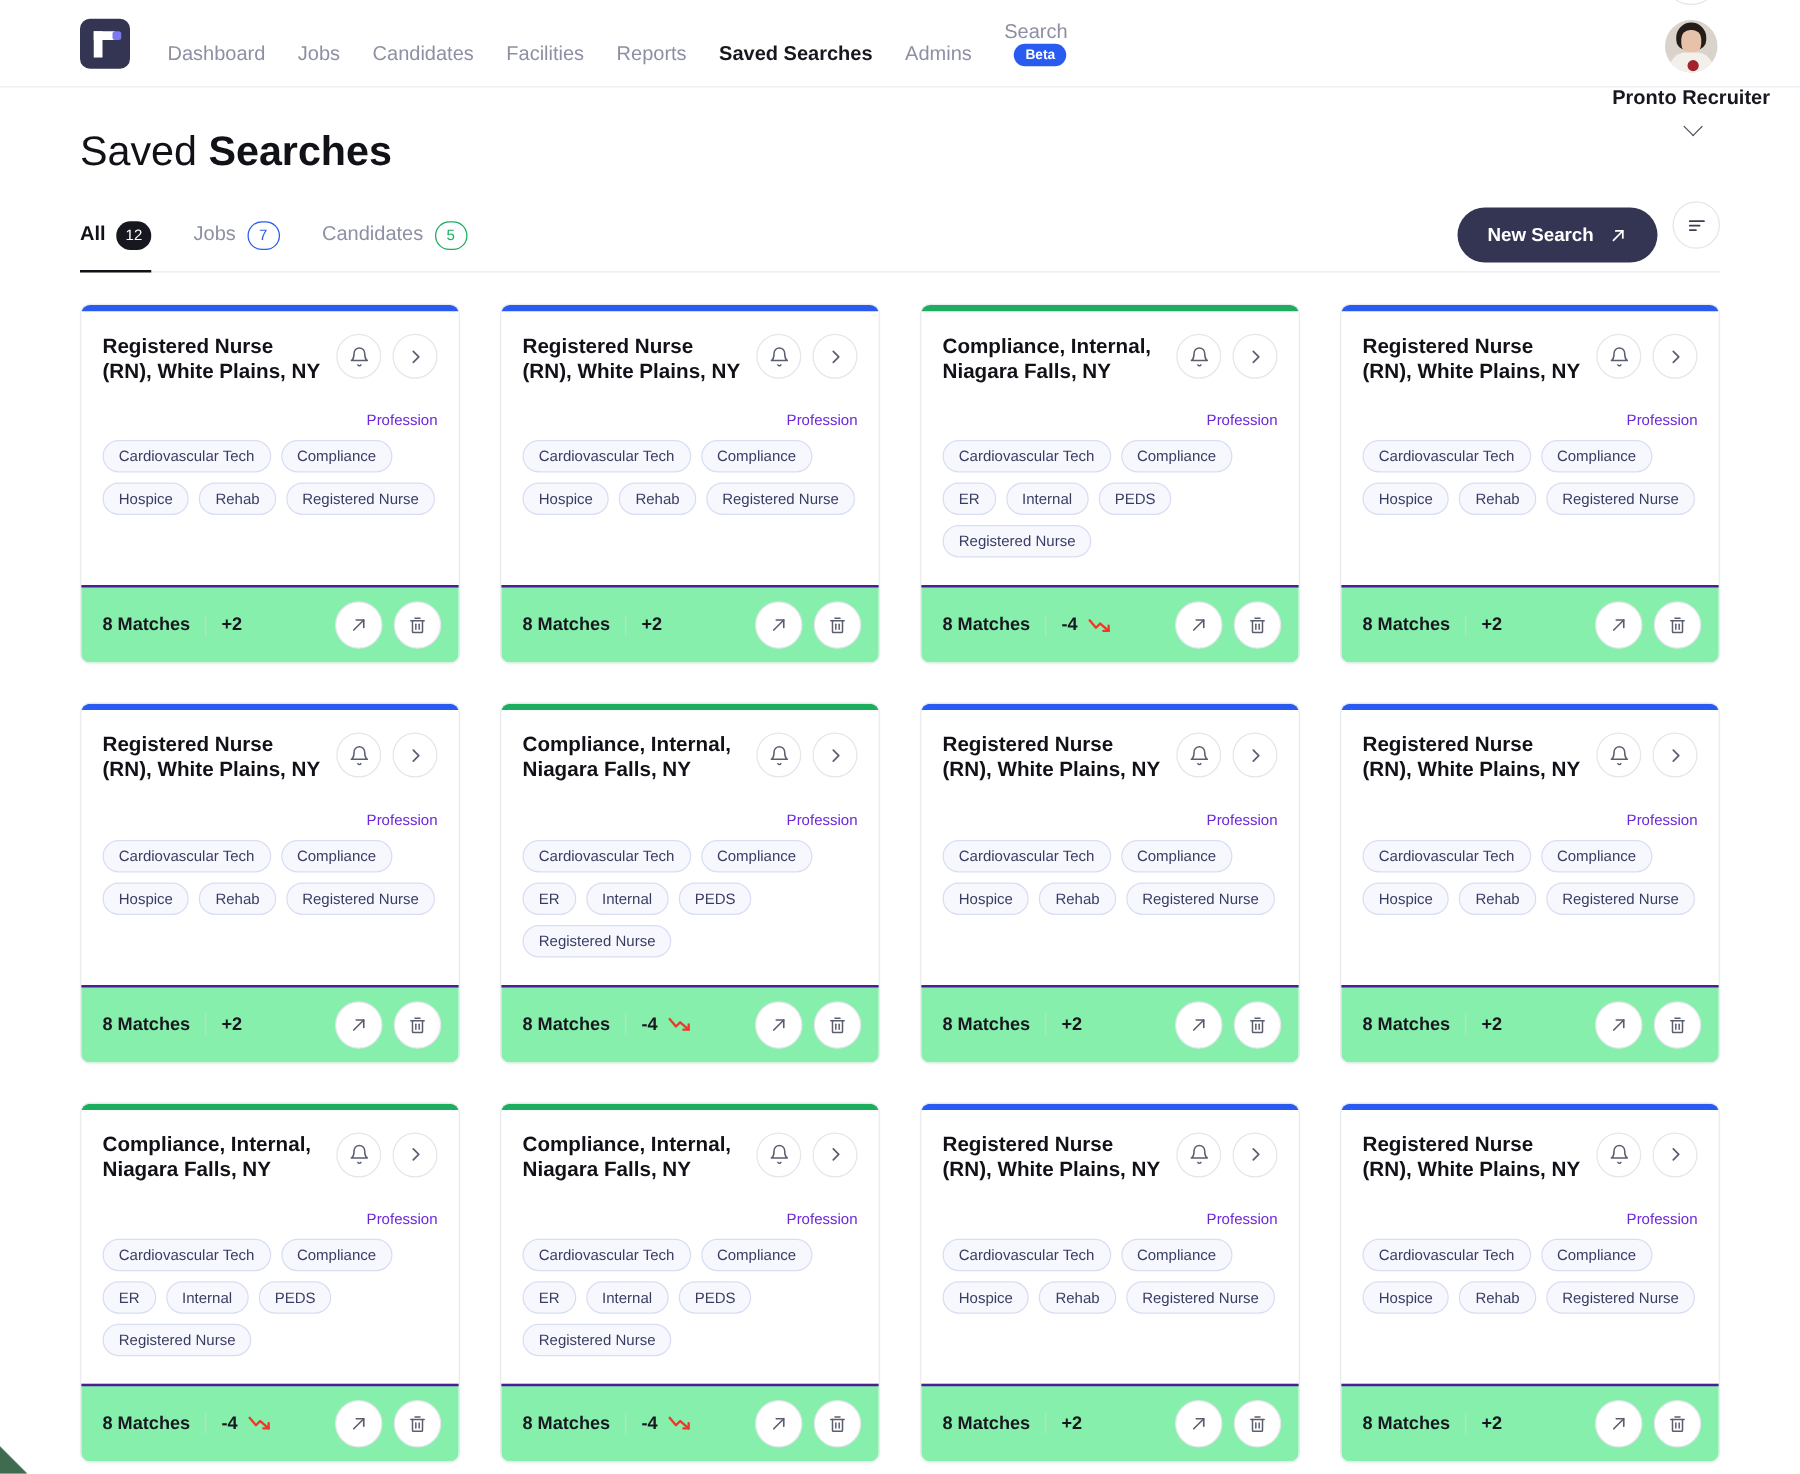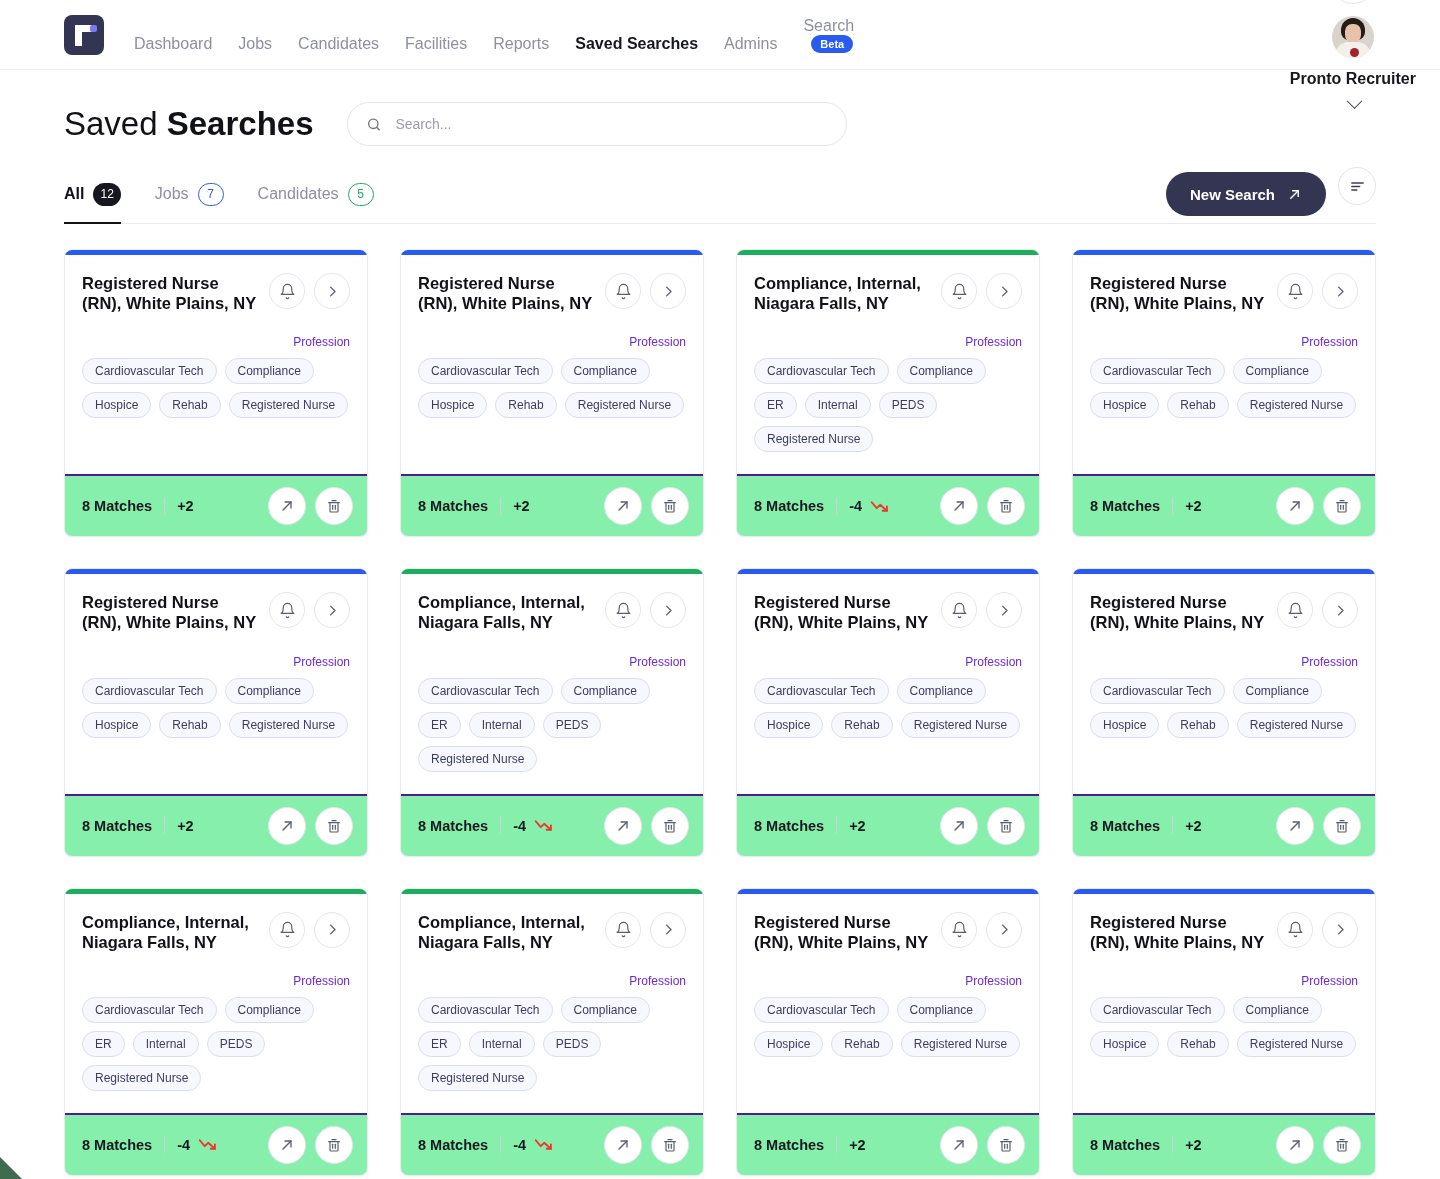--- a/index.html
+++ b/index.html
@@ -283,27 +283,20 @@
       <div class="rose"></div>
     </div>
     <div class="user-name">Pronto Recruiter</div>
     <div class="caret"></div>
   </div>
 </div>
 
 <div class="page-head">
   <div class="page-title">
     <span class="light">Saved </span><b>Searches</b>
-  </div>
-  <div class="searchbox">
-    <svg width="17" height="17" viewBox="0 0 24 24" fill="none" stroke="#6f7280" stroke-width="2" stroke-linecap="round">
-      <circle cx="11" cy="11" r="7"></circle>
-        <path d="M20 20l-3.6-3.6"></path>
-    </svg>
-    <input type="text" value="" placeholder="Search..." style="">
   </div>
 </div>
 
 <div class="tabrow">
   <div class="tabs" id="tabs">
       <div class="tab active">
         <span>All</span>
         <span class="pill dark">12</span>
       </div>
       <div class="tab">

